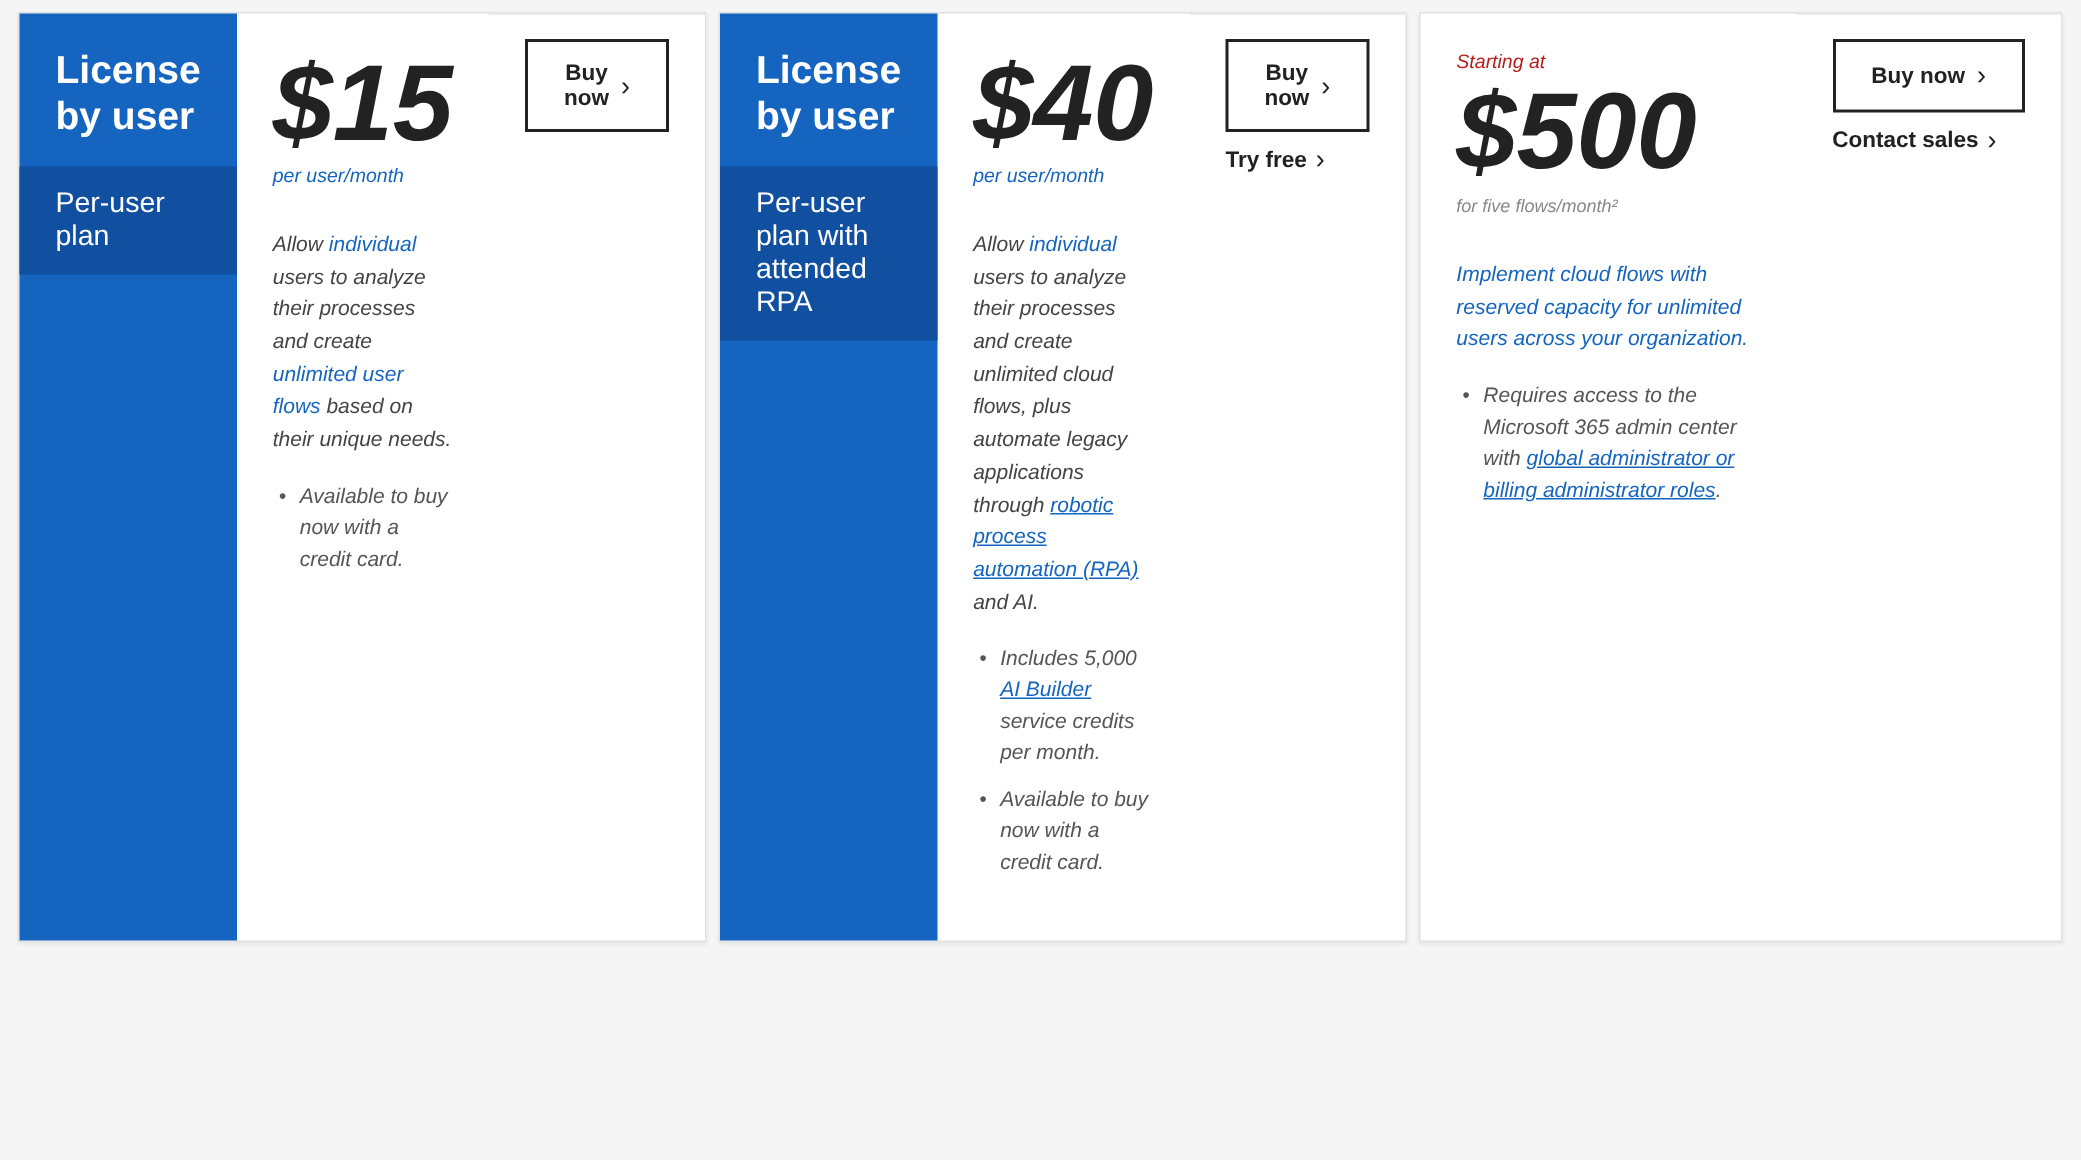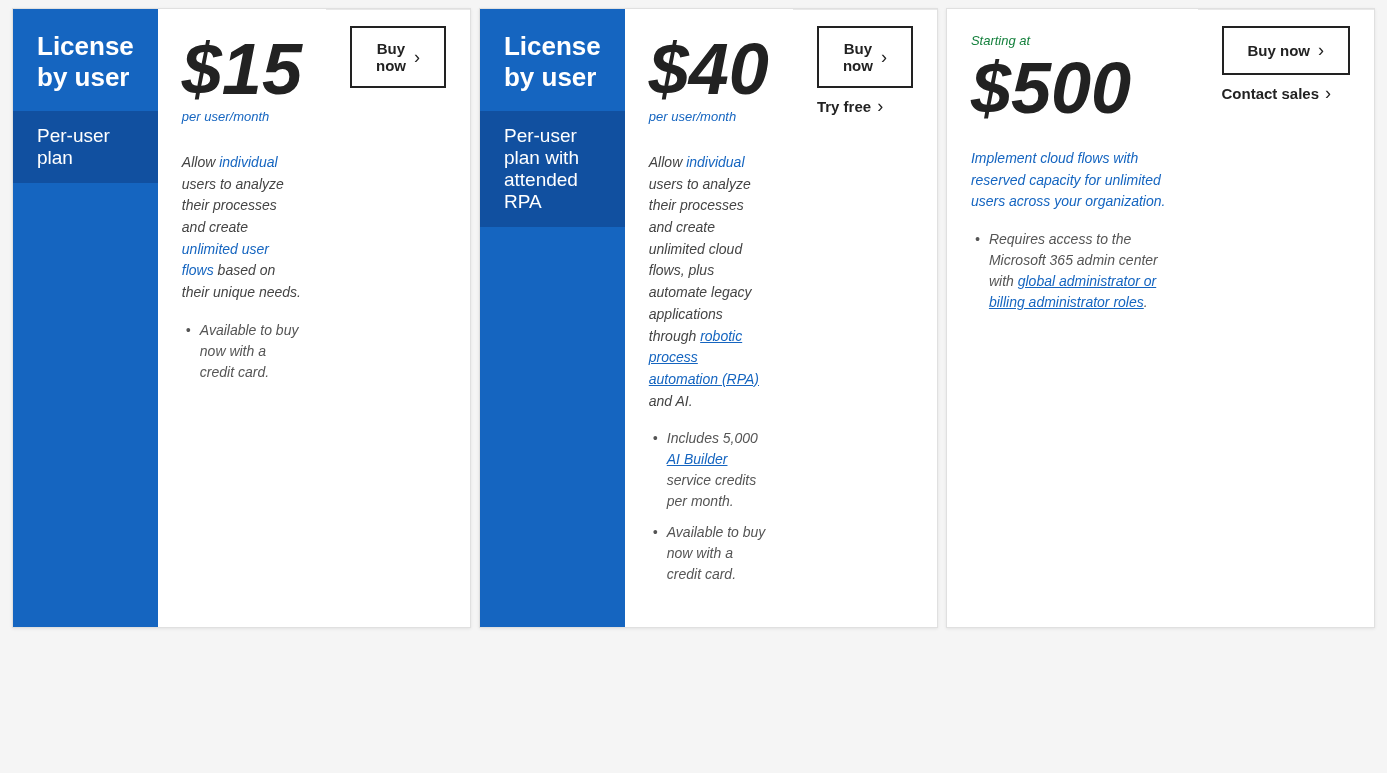--- a/index.html
+++ b/index.html
@@ -46,21 +46,21 @@
       margin: 0 -24px;
     }
     .card-body {
       padding: 24px 24px 16px 24px;
       flex: 1;
       display: flex;
       flex-direction: column;
       font-style: italic;
     }
     .price-label {
-      color: #15803d;
+      color: #b91c1c;
       font-size: 13px;
       margin-bottom: 4px;
     }
     .price-big {
       font-size: 72px;
       font-weight: 700;
       color: #222;
       line-height: 1;
       margin-bottom: 4px;
     }
@@ -194,20 +194,21 @@
         <button class="btn-secondary">
           <span>Try free</span>
           <span style="font-size:18px;font-weight:400">›</span>
         </button>
       </div>
     </div>
     <div class="card">
       <div class="card-body">
         <div class="price-label">Starting at</div>
         <div class="price-big">$500</div>
+        <div class="price-note">for five flows/month²</div>
         <p class="description" style="color: rgb(21, 101, 192);">Implement cloud flows with reserved capacity for unlimited users across your organization.</p>
         <ul class="bullets">
           <li>Requires access to the Microsoft 365 admin center with <a href="#" style="color:#1565c0;text-decoration:underline;font-weight:500">global administrator or billing administrator roles</a>.</li>
         </ul>
         <div class="spacer"></div>
       </div>
       <div class="card-footer">
         <button class="btn-buy">
           <span>Buy now</span>
           <span style="font-size:18px;font-weight:400">›</span>

